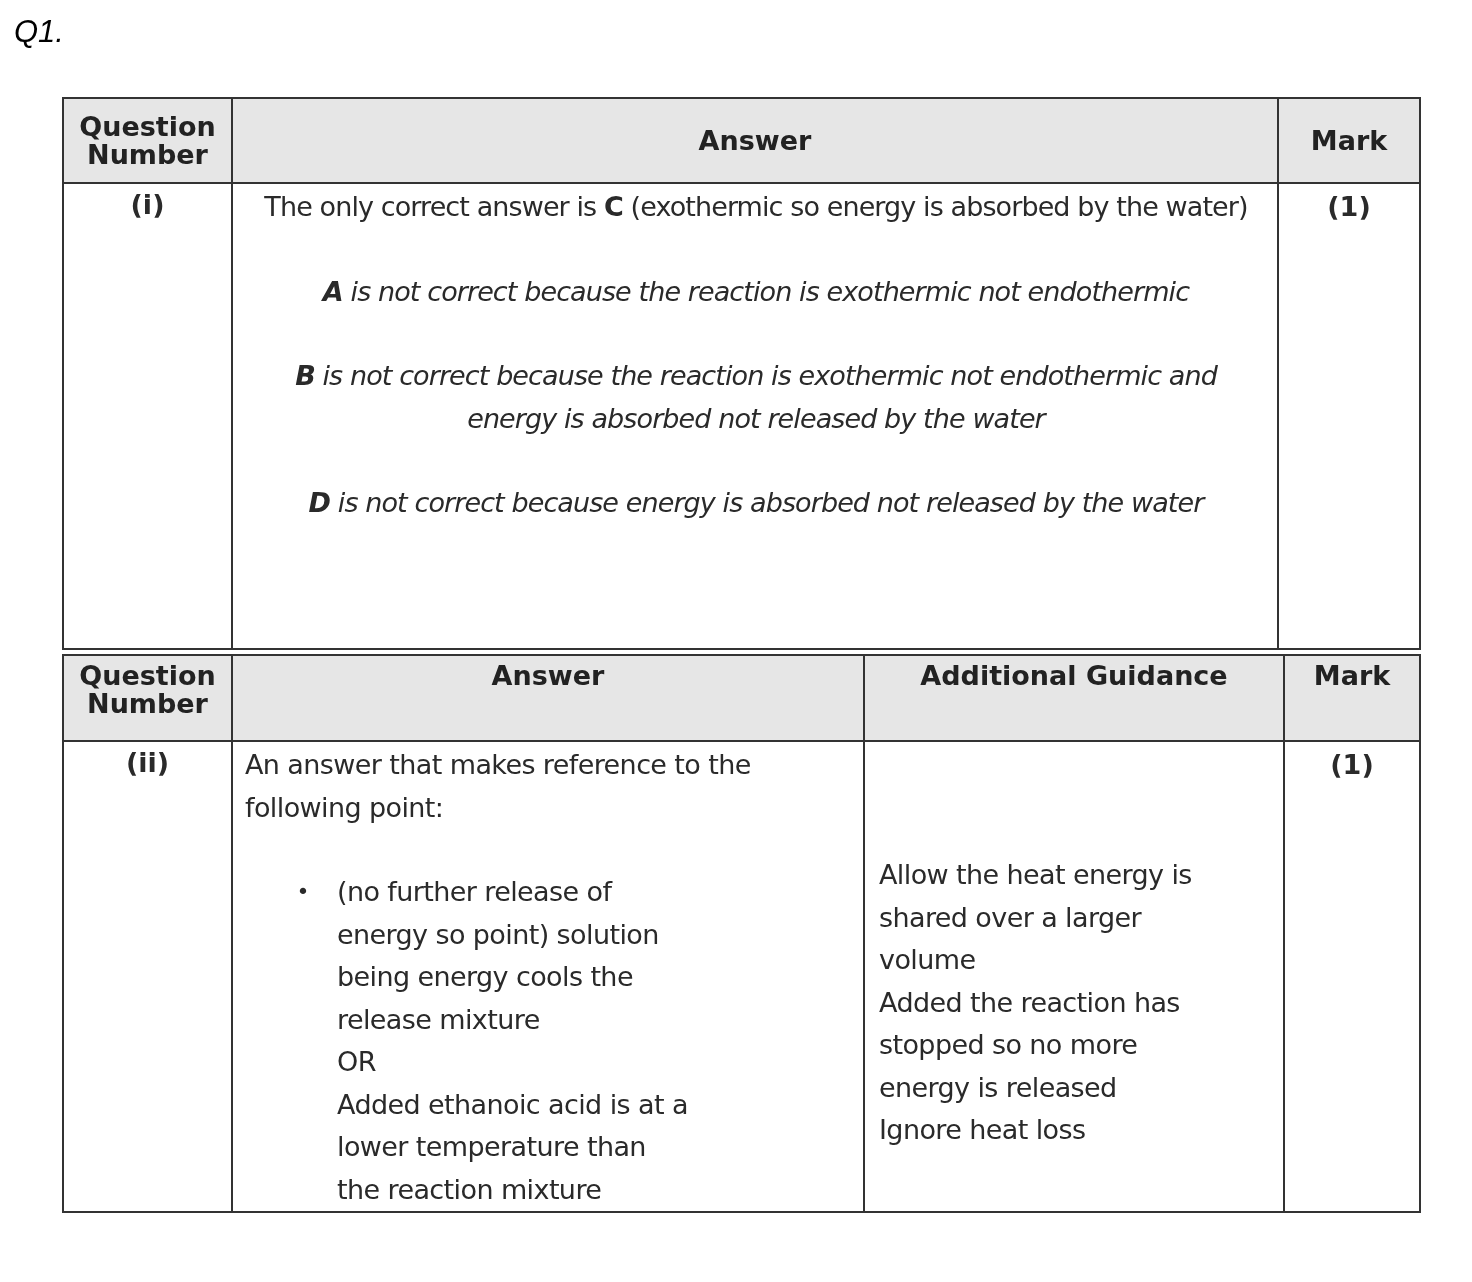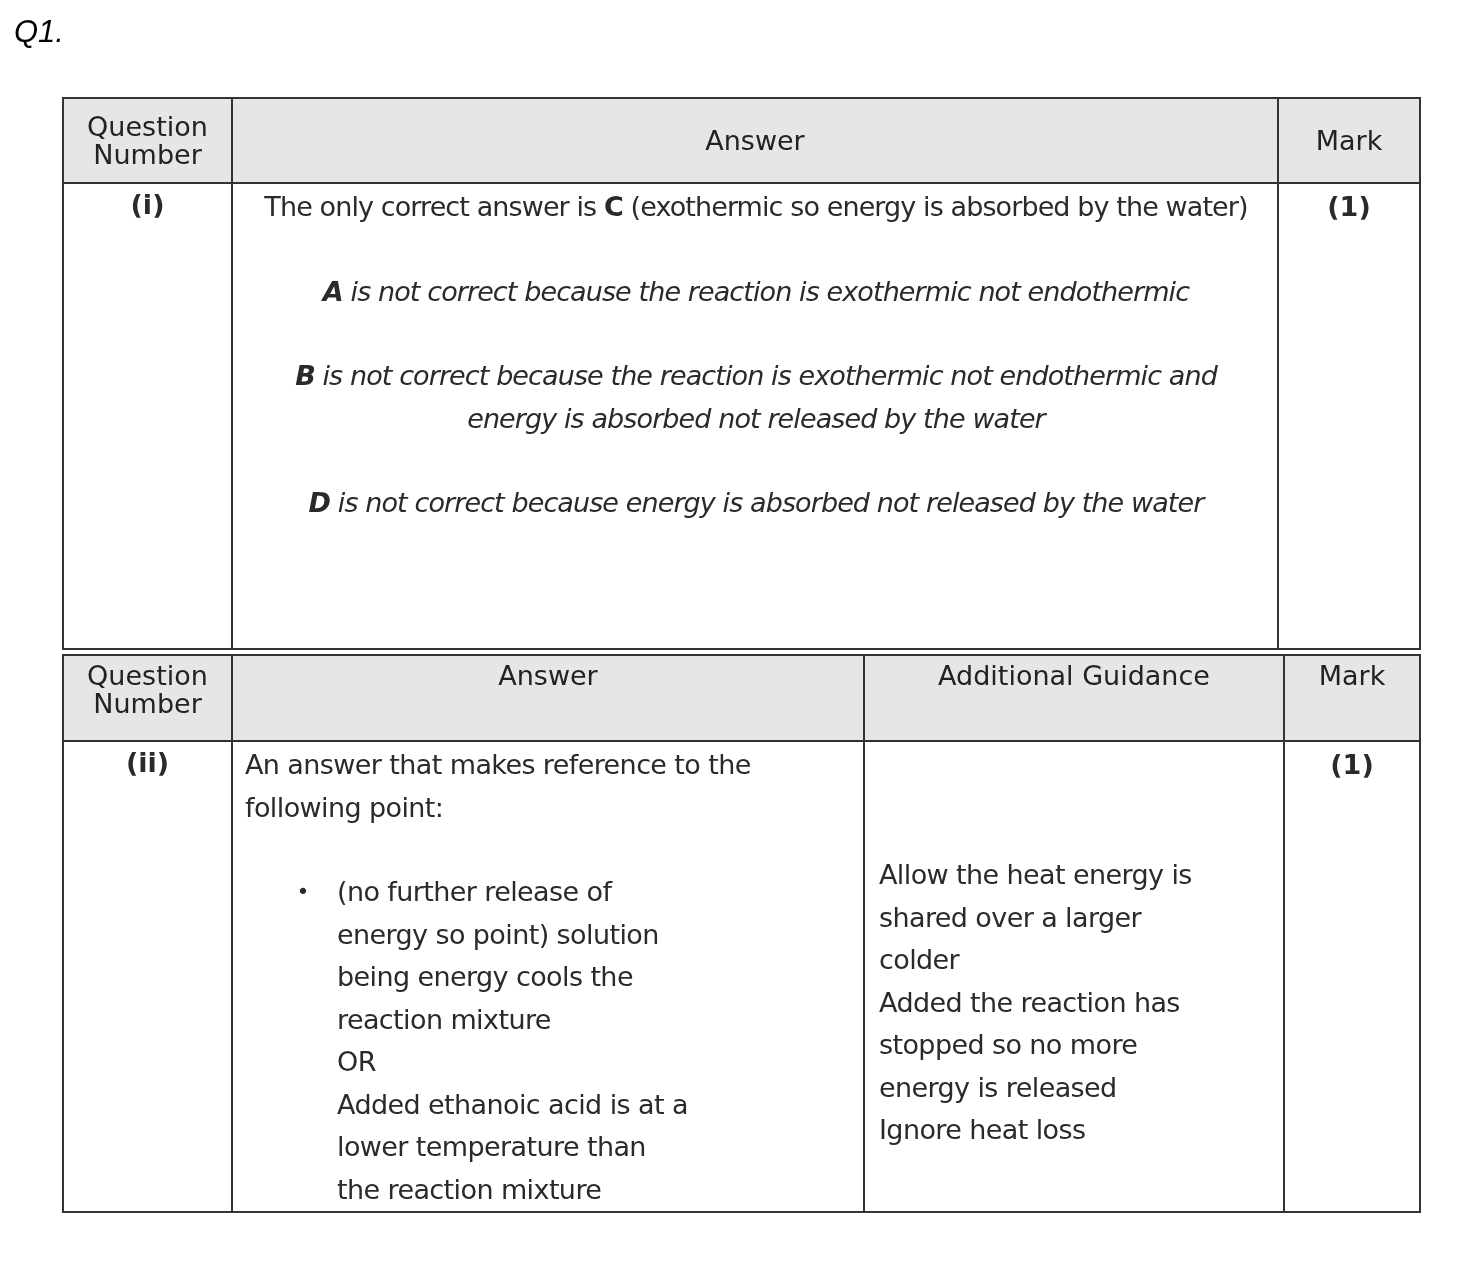--- a/index.html
+++ b/index.html
@@ -1,20 +1,20 @@
 <!DOCTYPE html>
 <html><head>
 <meta charset="utf-8">
 <style>
   html, body { margin: 0; padding: 0; background: #ffffff; }
   body { width: 1472px; height: 1282px; position: relative; overflow: hidden; font-family: "DejaVu Sans", sans-serif; color: #222; }
   .qtitle { position: absolute; left: 14px; top: 14px; font-family: "Liberation Sans", sans-serif; font-size: 31px; color: #000; font-style: italic; }
   table.ms { position: absolute; left: 62px; border-collapse: collapse; table-layout: fixed; }
   table.ms td, table.ms th { border: 2px solid #333; vertical-align: top; padding: 0; }
-  th { background: #e6e6e6; font-weight: normal; font-size: 27px; line-height: 28px; color: #222; }
+  th { background: #e6e6e6; font-weight: bold; font-size: 27px; line-height: 28px; color: #222; }
   td { font-size: 27px; line-height: 42.5px; color: #2a2a2a; }
   .t1 { top: 97px; width: 1357px; }
   .t2 { top: 654px; width: 1357px; }
   .qn { text-align: center; font-weight: bold; }
   .hdr-center { text-align: center; vertical-align: middle !important; }
   .hdr-top { text-align: center; padding-top: 6px !important; }
   .ans { padding: 2px 12px 0 14px !important; letter-spacing: -0.9px; text-align: center; }
   .ans p { margin: 0 0 42px 0; }
   .ans p:last-child { margin-bottom: 15px; }
   .ans i { font-style: italic; }
@@ -72,32 +72,32 @@
   <tr style="height:467px">
     <td class="qn">(ii)</td>
     <td class="ans2">
       <div style="width:520px">An answer that makes reference to the following point:</div>
       <div class="bullet-row">
         <span class="bullet">•</span>
         <div>
           <span class="line">(no further release of</span>
           <span class="line">energy so point) solution</span>
           <span class="line">being energy cools the</span>
-          <span class="line">reaction mixture</span>
+          <span class="line">release mixture</span>
           <span class="line">OR</span>
           <span class="line">Added ethanoic acid is at a</span>
           <span class="line">lower temperature than</span>
           <span class="line">the reaction mixture</span>
         </div>
       </div>
     </td>
     <td class="guide">
       <span class="line">Allow the heat energy is</span>
       <span class="line">shared over a larger</span>
-      <span class="line">colder</span>
+      <span class="line">volume</span>
       <span class="line">Added the reaction has</span>
       <span class="line">stopped so no more</span>
       <span class="line">energy is released</span>
       <span class="line">Ignore heat loss</span>
     </td>
     <td class="mark">(1)</td>
   </tr>
 </tbody>
   </table>
 

